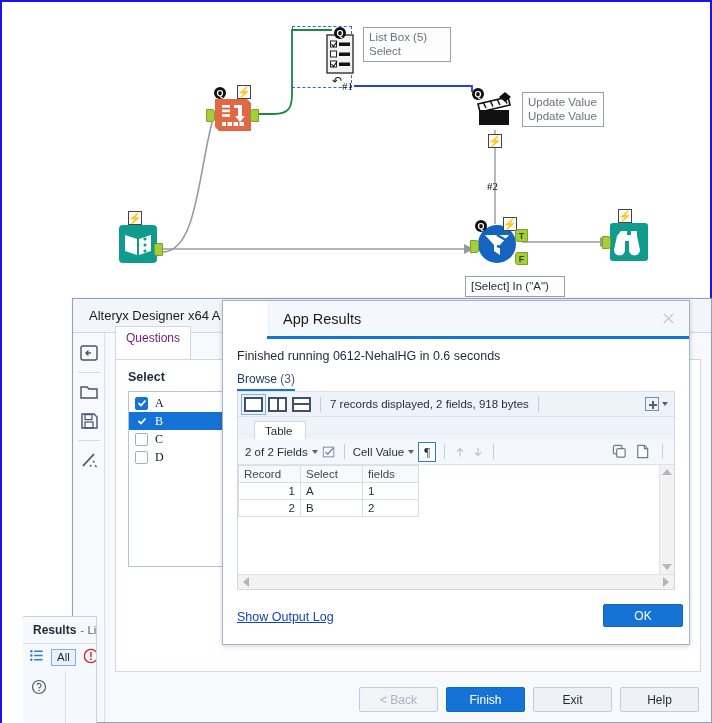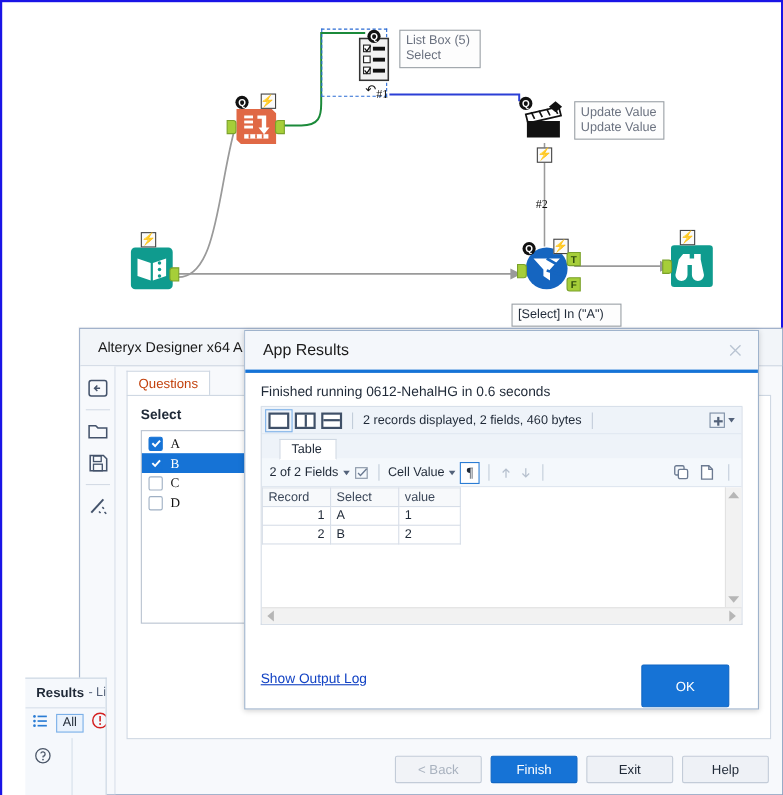--- a/index.html
+++ b/index.html
@@ -93,25 +93,25 @@
     padding-top: 10px;
     display: flex; flex-direction: column; align-items: center; gap: 9px;
   }
   .rail-icon { width: 20px; height: 20px; color: #44536b; display:block; }
   .rail-sep { width: 22px; height: 1px; background: #d4dbe5; }
   #designer-main { flex: 1; position: relative; }
 
   #tabs-row { height: 26px; padding-left: 10px; display: flex; align-items: flex-end; }
   .tab {
     font-size: 12px;
-    color: #c2410c;
+    color: #701a75;
     background: #ffffff;
     border: 1px solid #cfd8e3;
     border-bottom: none;
-    padding: 4px 10px 4px 10px;
+    padding: 4px 10px 15px 10px;
     position: relative; top: 1px;
   }
   #questions-panel {
     position: absolute; left: 10px; top: 26px; right: 10px; bottom: 50px;
     background: #ffffff;
     border: 1px solid #cfd8e3;
     padding: 10px 12px;
   }
   #q-label { font-size: 12.5px; color: #1f2937; font-weight: bold; margin-bottom: 7px; }
   #q-listbox {
@@ -158,20 +158,21 @@
     background: #ffffff;
     border: 1px solid #9fb3cc;
     box-shadow: 0 1px 5px rgba(0,0,0,.18);
   }
   #ar-titlebar {
     height: 38px;
     background: #f4f7fb;
     border-bottom: 3px solid #1673d6;
     display: flex; align-items: center;
     padding: 0 10px 0 16px;
+    margin-left: 44px;
   }
   #ar-title { font-size: 14.5px; color: #1b1b1b; flex: 1; }
   #ar-close { width: 22px; height: 22px; color: #b9c4d2; display:flex; align-items:center; justify-content:center; }
   #ar-status { padding: 10px 14px 6px 14px; font-size: 12.5px; color: #1f2937; }
   #ar-browsetab {
     margin: 0 14px;
     font-size: 12px;
     color: #1f3d6b;
     display: inline-block;
     padding-bottom: 3px;
@@ -251,22 +252,22 @@
   .tri.dn { border-left:5px solid transparent;border-right:5px solid transparent;border-top:6px solid #b6b6b6; left:2px; bottom:4px;}
   .tri.lf { border-top:5px solid transparent;border-bottom:5px solid transparent;border-right:6px solid #b6b6b6; left:5px; top:2px;}
   .tri.rt { border-top:5px solid transparent;border-bottom:5px solid transparent;border-left:6px solid #b6b6b6; right:5px; top:2px;}
 
   #ar-footer { position: absolute; left: 0; right: 0; bottom: 0; height: 50px; }
   #show-log {
     position: absolute; left: 14px; top: 16px;
     font-size: 12.5px; color: #1343c4; text-decoration: underline;
   }
   #ok-btn {
-    position: absolute; right: 26px; top: 10px;
-    width: 80px; height: 39px;
+    position: absolute; right: 6px; top: 10px;
+    width: 80px; height: 23px;
     background: #1673d6; color: #fff; border: 1px solid #1167c4;
     font-size: 12px; display:flex; align-items:center; justify-content:center;
     border-radius: 2px;
   }
 
   
   #results-panel {
     position: absolute; left: 0px; top: 616px; width: 74px; height: 107px;
     background: #f5f8fc;
     border-top: 1px solid #c9d4e2;
@@ -321,21 +322,21 @@
         <rect x="6.5" y="19" width="6" height="6" fill="#fff" stroke="#222" stroke-width="1"></rect>
         <rect x="15" y="20.5" width="11" height="3.5" fill="#111"></rect>
         <rect x="6.5" y="29" width="6" height="6" fill="#fff" stroke="#222" stroke-width="1"></rect>
         <path d="M7.5 32 l2 2.5 l3.5 -5" stroke="#111" stroke-width="1.2" fill="none"></path>
         <rect x="15" y="30.5" width="11" height="3.5" fill="#111"></rect>
       </svg>
     </div>
     <div class="badge-q" style="left:332px;top:25px;">Q</div>
     <div style="position:absolute;left:330px;top:72px;font-size:12px;color:#111;font-family:'Liberation Serif',serif;">↶</div>
     <div class="lbl-hash" style="left:340px;top:78px;">#1</div>
-    <div class="annot" style="left:361px;top:25px;width:74px;"><span>List Box (5)</span><br><span>Select</span></div>
+    <div class="annot" style="left:361px;top:25px;width:88px;"><span>List Box (5)</span><br><span>Select</span></div>
 
     <div class="node" style="left:211px;top:95px;">
       <svg width="40" height="38" viewBox="0 0 40 38">
         <path d="M2 2 L34 2 L38 6 L38 34 L6 34 L2 30 Z" fill="#e06845"></path>
         <rect x="9" y="8" width="8" height="2.6" fill="#fff"></rect>
         <rect x="9" y="12.6" width="8" height="2.6" fill="#fff"></rect>
         <rect x="9" y="17.2" width="8" height="2.6" fill="#fff"></rect>
         <path d="M21 8 L29 8 L29 19 L32 19 L27 25 L22 19 L25 19 L25 11 L21 11 Z" fill="#fff"></path>
         <rect x="9" y="25" width="22" height="4" fill="#fff"></rect>
         <rect x="13" y="25" width="1.5" height="4" fill="#e06845"></rect>
@@ -479,29 +480,32 @@
   <div id="app-results">
     <div id="ar-titlebar">
       <div id="ar-title">App Results</div>
       <div id="ar-close">
         <svg viewBox="0 0 16 16" width="15" height="15">
             <path d="M3 3 L13 13 M13 3 L3 13" stroke="#b9c4d2" stroke-width="1.3"></path>
           </svg>
       </div>
     </div>
     <div id="ar-status">Finished running 0612-NehalHG in 0.6 seconds</div>
+    <div style="padding-left:0;">
+      <div id="ar-browsetab"><span>Browse</span> <span class="muted">(3)</span></div>
+    </div>
     <div id="ar-sep"></div>
 
     <div id="browse-pane">
       <div id="bp-toolbar">
         <span class="view-ico active"></span>
         <span class="view-ico split-v"></span>
         <span class="view-ico split-h"></span>
         <span class="tb-divider"></span>
-        <span id="bp-count">2 records displayed, 2 fields, 460 bytes</span>
+        <span id="bp-count">7 records displayed, 2 fields, 918 bytes</span>
         <span class="tb-divider"></span>
         <span id="bp-plus">
           <span class="plus-box"></span>
           <span class="caret-dn"></span>
         </span>
       </div>
 
       <div id="table-tabrow">
         <div id="table-tab">Table</div>
       </div>
@@ -548,21 +552,21 @@
         </span>
       </div>
 
       <div id="grid-wrap">
         <div id="grid-scroll">
           <table class="dgrid">
             <thead>
               <tr>
                 <th class="col-record">Record</th>
                 <th class="col-select">Select</th>
-                <th class="col-value">value</th>
+                <th class="col-value">fields</th>
               </tr>
             </thead>
             <tbody>
               <tr>
                 <td class="num">1</td>
                 <td>A</td>
                 <td>1</td>
               </tr>
               <tr>
                 <td class="num">2</td>

